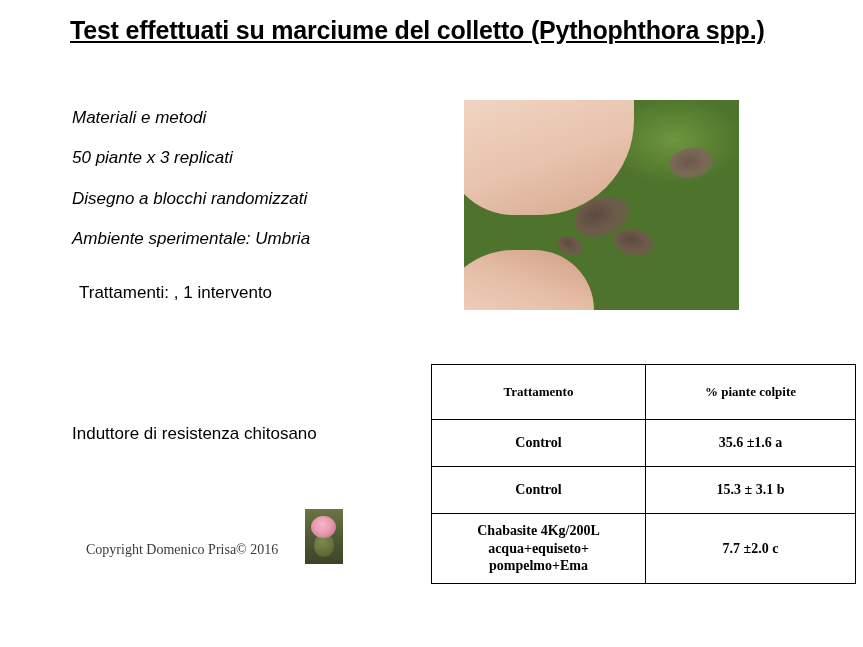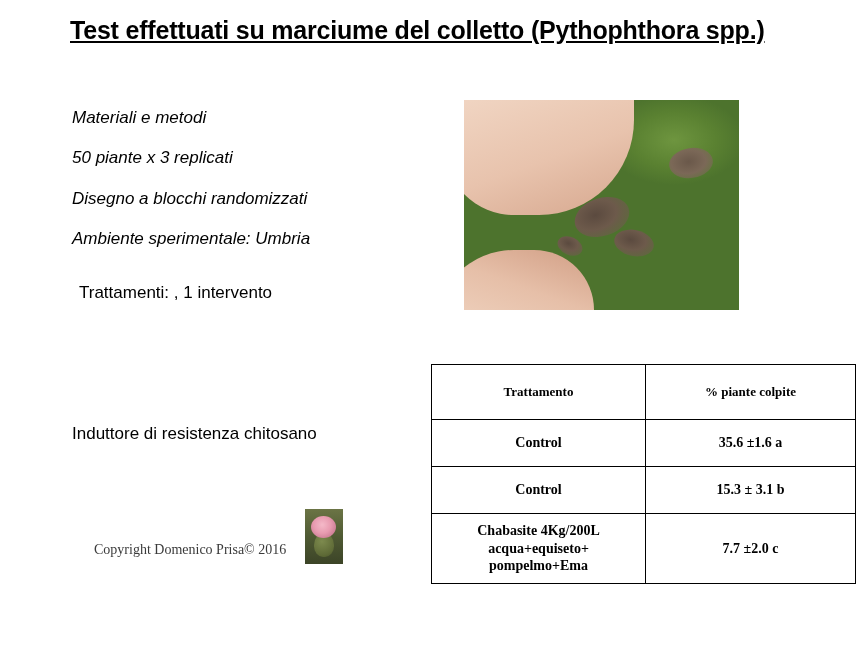--- a/index.html
+++ b/index.html
@@ -127,21 +127,21 @@
   table.results th {
     height: 38px;
     font-size: 13px;
   }
   table.results td.label { width: 205px; }
   table.results tr.r-control td, table.results tr.r-fosetil td { height: 30px; }
   table.results tr.r-chabasite td { height: 52px; line-height: 1.25; }
 
   .copyright {
     position: absolute;
-    left: 94px;
+    left: 86px;
     top: 542px;
     font-family: "Liberation Serif", serif;
     font-size: 14px;
     color: #3a3a3a;
     white-space: nowrap;
   }
   .flower-photo {
     position: absolute;
     left: 305px;
     top: 509px;

